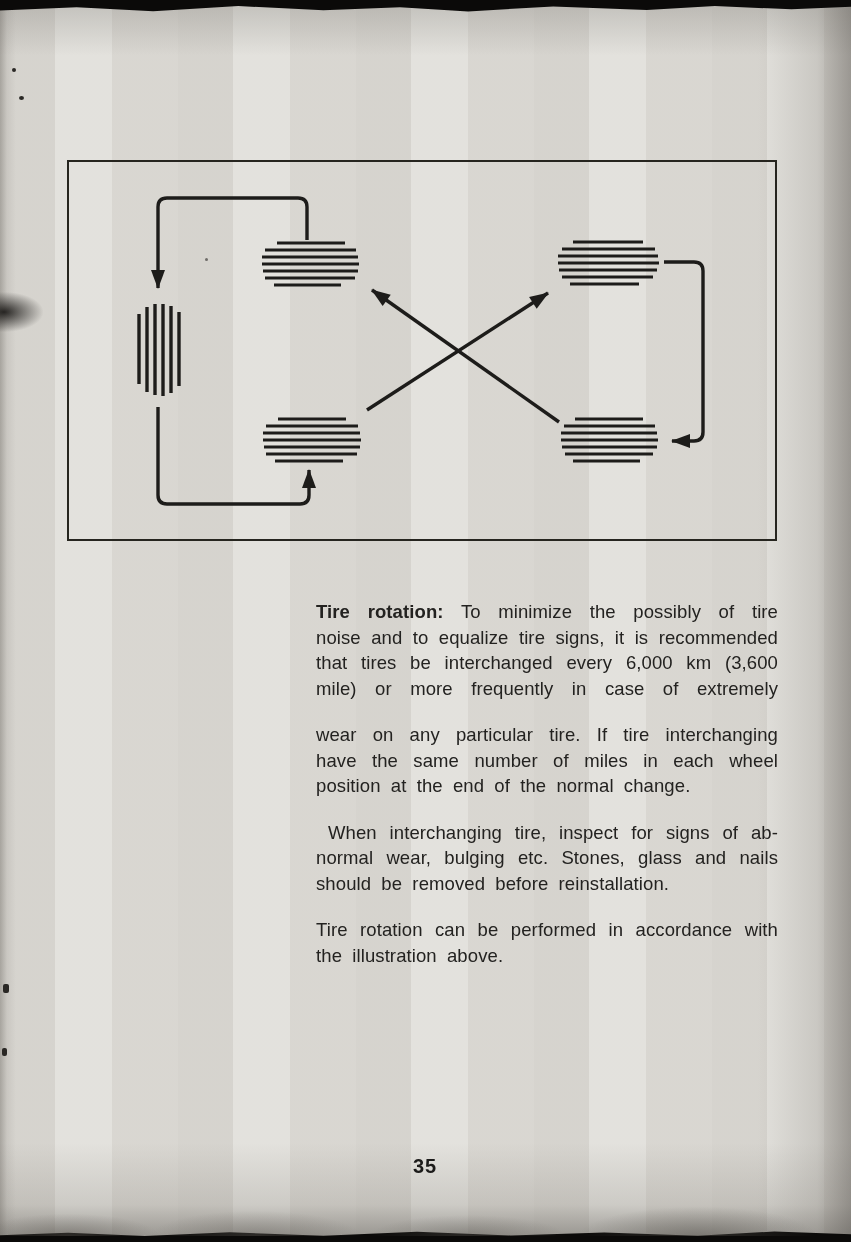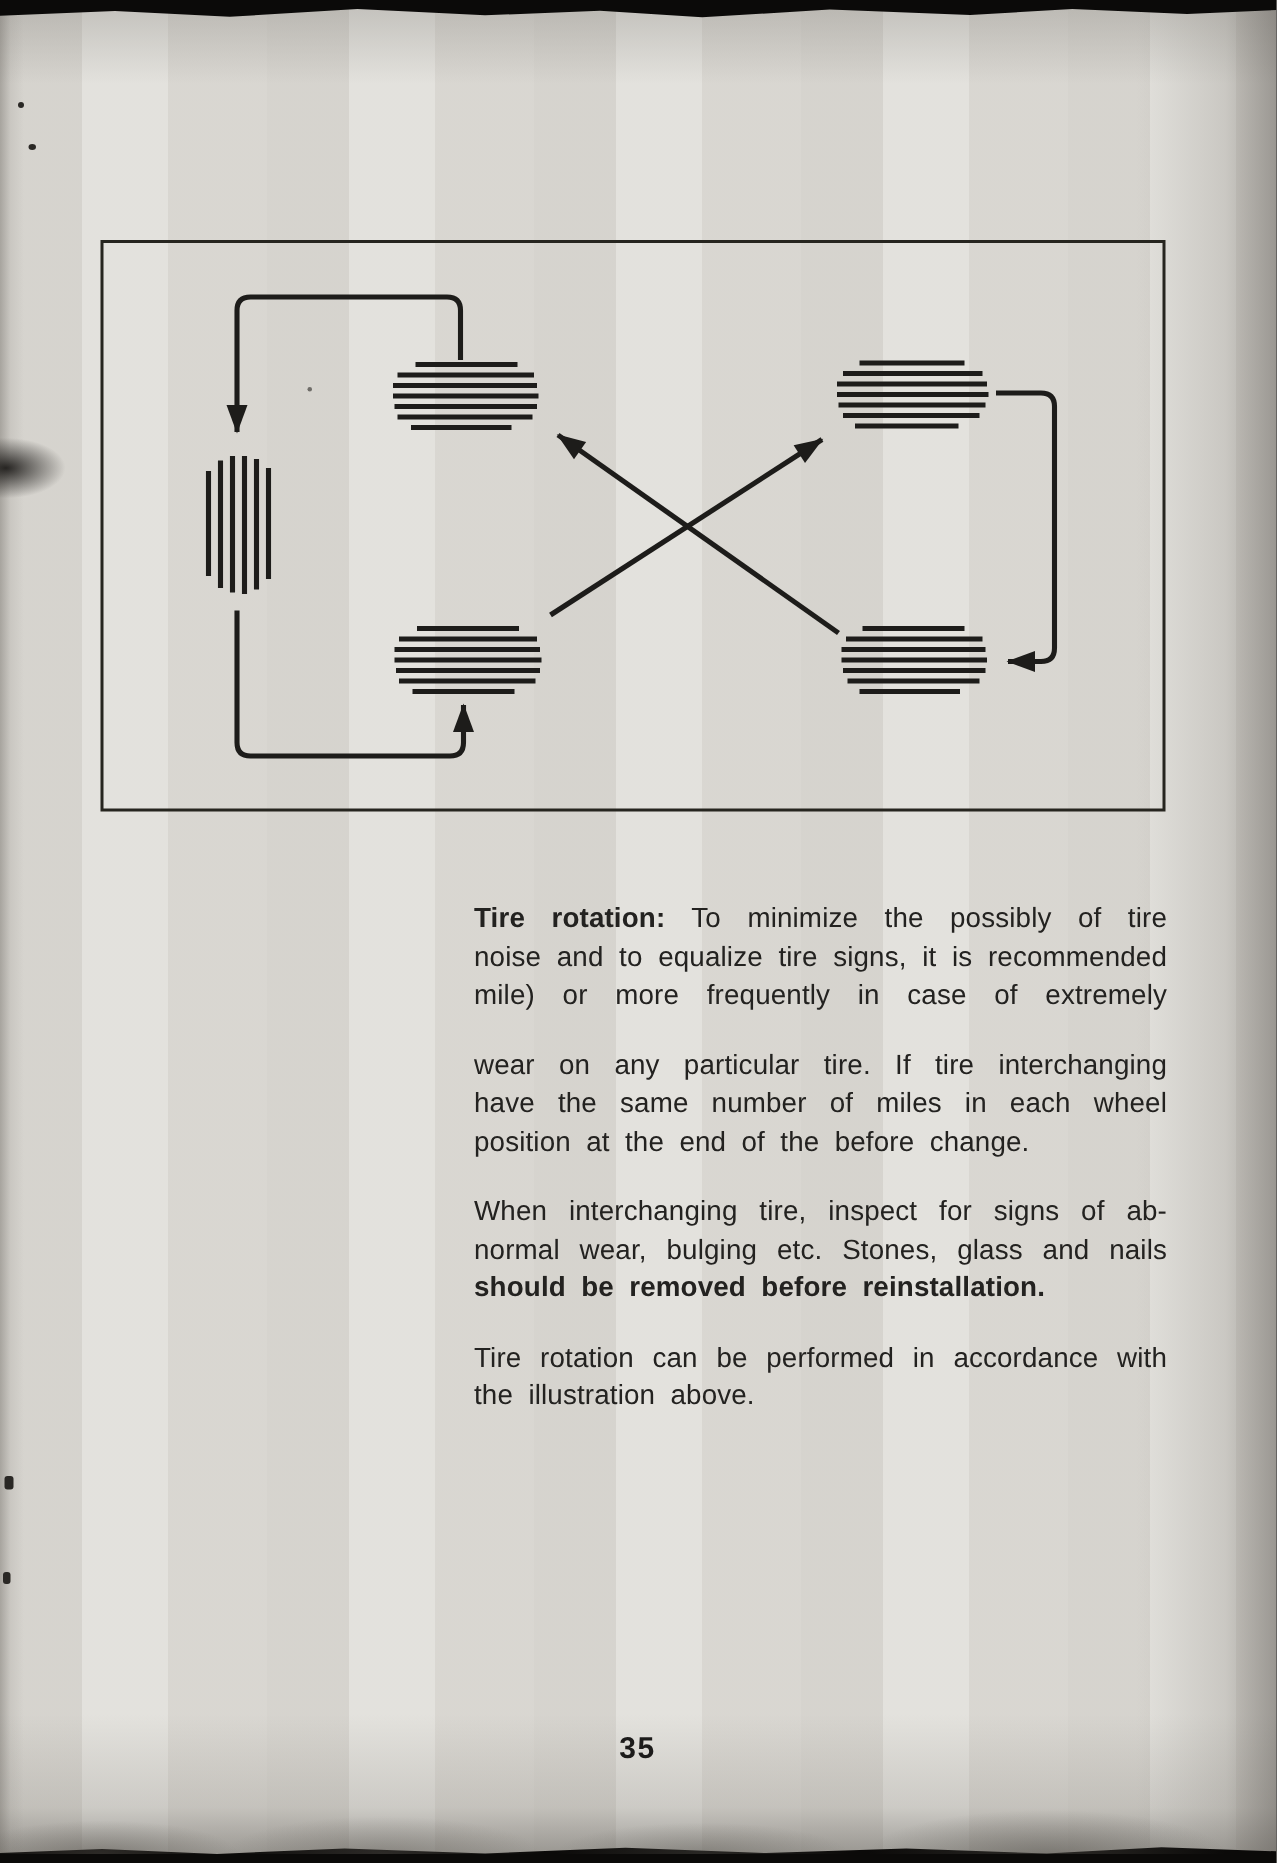--- a/index.html
+++ b/index.html
@@ -138,33 +138,34 @@
       <path d="M 595,100 L 625,100 Q 634,100 634,109 L 634,270 Q 634,279 625,279 L 603,279" fill="none" stroke="#1d1c1a" stroke-width="3.4" marker-end="url(#ah)"></path>
     </svg>
   </div>
 
   <div class="text-block">
 
     <p class="para">
       <span class="tline" style="display:block;"><span class="lead">Tire rotation:</span>
         <span>To minimize the possibly of tire</span></span>
       <span class="tline" style="display:block;">noise and to equalize tire signs, it is recommended</span>
+      <span class="tline" style="display:block;">that tires be interchanged every 6,000 km (3,600</span>
       <span class="tline" style="display:block;">mile) or more frequently in case of extremely</span>
     </p>
 
     <p class="para">
       <span class="tline" style="display:block;">wear on any particular tire. If tire interchanging</span>
       <span class="tline" style="display:block;">have the same number of miles in each wheel</span>
-      <span class="tline tline-last" style="display:block;">position at the end of the before change.</span>
+      <span class="tline tline-last" style="display:block;">position at the end of the normal change.</span>
     </p>
 
     <p class="para">
-      <span class="tline" style="display:block;">When interchanging tire, inspect for signs of ab-</span>
+      <span class="tline" style="display:block;margin-left:12px;">When interchanging tire, inspect for signs of ab-</span>
       <span class="tline" style="display:block;">normal wear, bulging etc. Stones, glass and nails</span>
-      <span class="tline tline-last" style="display:block;font-weight:bold;">should be removed before reinstallation.</span>
+      <span class="tline tline-last" style="display:block;">should be removed before reinstallation.</span>
     </p>
 
     <p class="para tight">
       <span class="tline" style="display:block;">Tire rotation can be performed in accordance with</span>
       <span class="tline tline-last" style="display:block;">the illustration above.</span>
     </p>
 
   </div>
 
   <div class="page-number">35</div>

